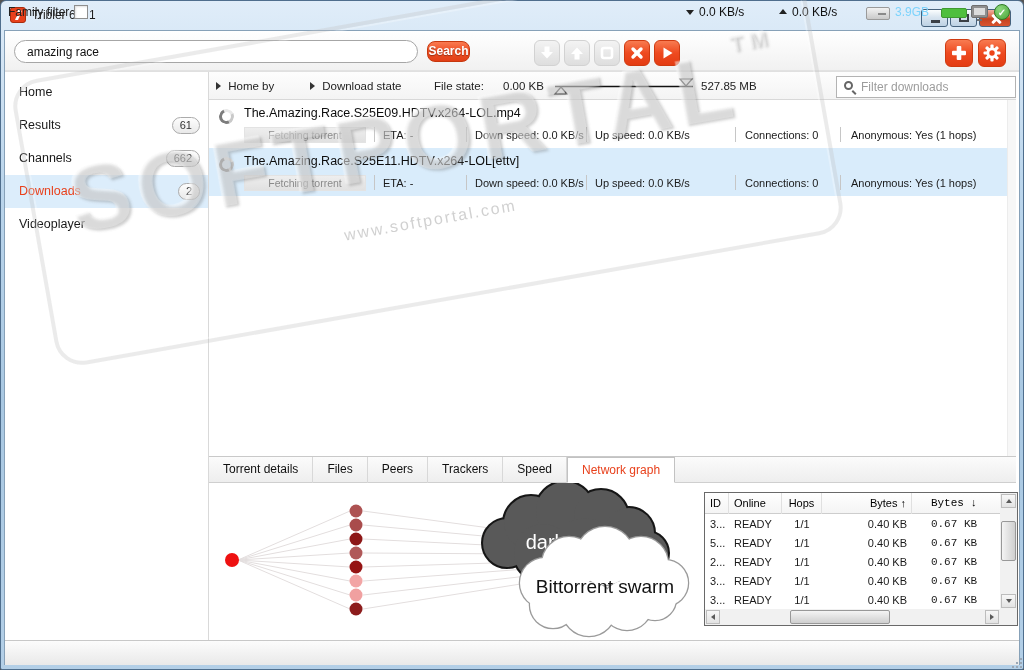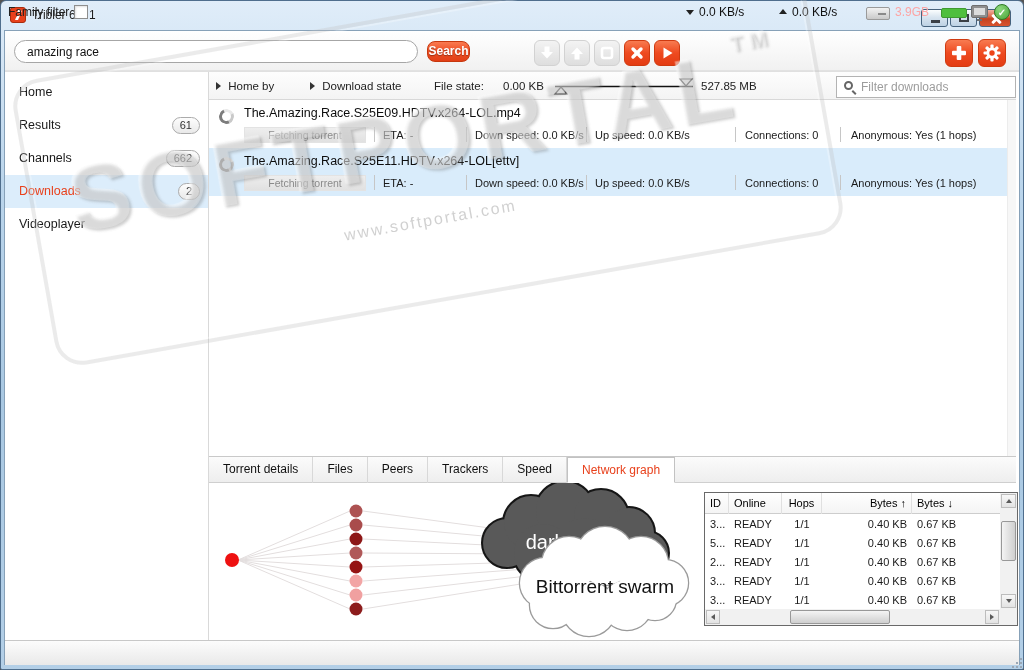--- a/index.html
+++ b/index.html
@@ -114,21 +114,21 @@
   .ptable { position:absolute; left:704px; top:492px; width:314px; height:134px;
             border:1px solid #696969; background:#fff; font-size:11px; }
   .pt-head { position:absolute; left:0; top:0; width:295px; height:21px; display:flex;
             background:linear-gradient(#ffffff,#f4f4f4); border-bottom:1px solid #cdcdcd; }
   .pt-hc { height:21px; line-height:20px; border-right:1px solid #e0e0e0; padding:0 5px;
             color:#000; overflow:hidden; white-space:nowrap; cursor:pointer; }
   .pt-body { position:absolute; left:0; top:22px; width:295px; }
   .pt-row { display:flex; height:19px; line-height:19px; }
   .pt-c { padding:0 5px; overflow:hidden; white-space:nowrap; }
   .w-id{width:24px;} .w-on{width:53px;} .w-hops{width:40px;text-align:center;}
-  .w-up{width:90px;text-align:right;} .w-dn{width:88px;text-align:left;padding-right:9px;}
+  .w-up{width:90px;text-align:right;} .w-dn{width:88px;text-align:center;padding-right:9px;font-family:Liberation Mono, monospace;}
   .pt-vscroll { position:absolute; right:0; top:0; width:17px; height:116px; background:#f1f1f1; }
   .pt-hscroll { position:absolute; left:0; bottom:0; width:295px; height:16px; background:#f1f1f1; }
   .pt-corner { position:absolute; right:0; bottom:0; width:17px; height:16px; background:#f1f1f1; }
   .sbtn { position:absolute; background:linear-gradient(#f7f7f7,#e3e3e3); border:1px solid #bdbdbd;
           display:flex; align-items:center; justify-content:center; }
   .sb-up{left:1px;top:1px;width:15px;height:14px;} .sb-dnb{left:1px;bottom:1px;width:15px;height:14px;}
   .sb-lt{left:1px;top:1px;width:14px;height:14px;} .sb-rt{right:1px;top:1px;width:14px;height:14px;}
   .tri-u{width:0;height:0;border-left:3.5px solid transparent;border-right:3.5px solid transparent;border-bottom:4.5px solid #5a5a5a;}
   .tri-d{width:0;height:0;border-left:3.5px solid transparent;border-right:3.5px solid transparent;border-top:4.5px solid #5a5a5a;}
   .tri-l{width:0;height:0;border-top:3.5px solid transparent;border-bottom:3.5px solid transparent;border-right:4.5px solid #5a5a5a;}
@@ -145,21 +145,21 @@
   .checkbox { position:absolute; left:74px; top:5px; width:14px; height:14px; background:#fff;
               border:1px solid #8e8e8e; box-shadow:inset 1px 1px 2px rgba(0,0,0,.12); cursor:pointer; }
   .spd-tri-d { position:absolute; top:10px; width:0; height:0; border-left:4px solid transparent;
               border-right:4px solid transparent; border-top:5px solid #222; }
   .spd-tri-u { position:absolute; top:9px; width:0; height:0; border-left:4px solid transparent;
               border-right:4px solid transparent; border-bottom:5px solid #222; }
   .spd-txt { position:absolute; top:5px; font-size:12px; color:#111; }
   .disk-icon { position:absolute; left:866px; top:7px; width:24px; height:13px; border-radius:2px;
               background:linear-gradient(#f2f2f2,#c9c9c9); border:1px solid #9a9a9a; }
   .disk-icon:after { content:""; position:absolute; right:3px; top:5px; width:8px; height:2px; background:#8a8a8a; }
-  .disk-free { position:absolute; left:895px; top:5px; font-size:12px; color:#fca5a5; }
+  .disk-free { position:absolute; left:895px; top:5px; font-size:12px; color:#7dd3fc; }
   .health-bar { position:absolute; left:941px; top:8px; width:26px; height:10px; background:#4fbf3e;
               border:1px solid #3f9a31; border-radius:2px; }
   .mon-icon { position:absolute; left:971px; top:5px; width:17px; height:13px; border-radius:2px;
               background:#8f8f8f; border:1px solid #6f6f6f; }
   .mon-icon:before { content:""; position:absolute; left:2px; top:2px; width:11px; height:7px; background:#dcdcdc; }
   .mon-icon:after { content:""; position:absolute; left:5px; top:13px; width:5px; height:2px; background:#6f6f6f; }
   .ok-icon { position:absolute; left:994px; top:4px; width:16px; height:16px; border-radius:50%;
               background:radial-gradient(circle at 35% 30%, #8fd97f, #4aa53a); border:1px solid #2f7a24;
               color:#fff; font-size:10px; font-weight:bold; text-align:center; line-height:15px; }
   .grip { position:absolute; right:2px; bottom:2px; width:12px; height:12px; }

